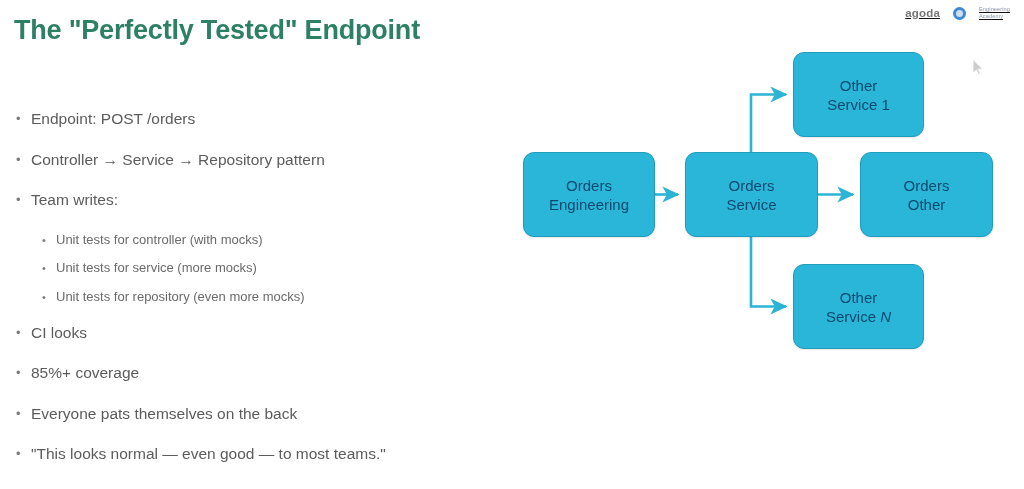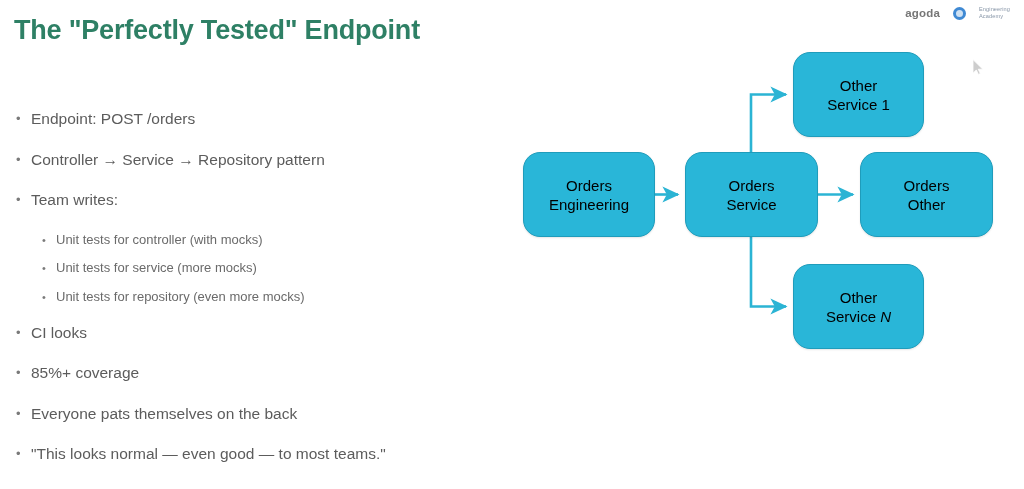--- a/index.html
+++ b/index.html
@@ -80,23 +80,23 @@
     left: 0;
     top: 0;
     width: 1024px;
     height: 489px;
     pointer-events: none;
   }
   .node {
     position: absolute;
     background: #29b6d8;
     border: 1.5px solid #1f9cbb;
-    border-radius: 17px;
+    border-radius: 11px;
     box-sizing: border-box;
-    color: #000000;
+    color: #0c4a6e;
     font-size: 15px;
     line-height: 19px;
     text-align: center;
     display: flex;
     flex-direction: column;
     align-items: center;
     justify-content: center;
     box-shadow: 0 1px 2px rgba(0,0,0,0.10);
   }
   .node .l1, .node .l2 { display: block; white-space: nowrap; }
@@ -112,20 +112,21 @@
 
   
   #logo {
     position: absolute;
     right: 14px;
     top: 6px;
     display: flex;
     align-items: center;
     gap: 13px;
     opacity: 0.92;
+    text-decoration: underline;
   }
   #logo .wordmark {
     font-size: 11.5px;
     font-weight: 600;
     color: #6b6b6b;
     letter-spacing: 0.2px;
   }
   #logo .badge {
     width: 13px; height: 13px;
     border-radius: 50%;

